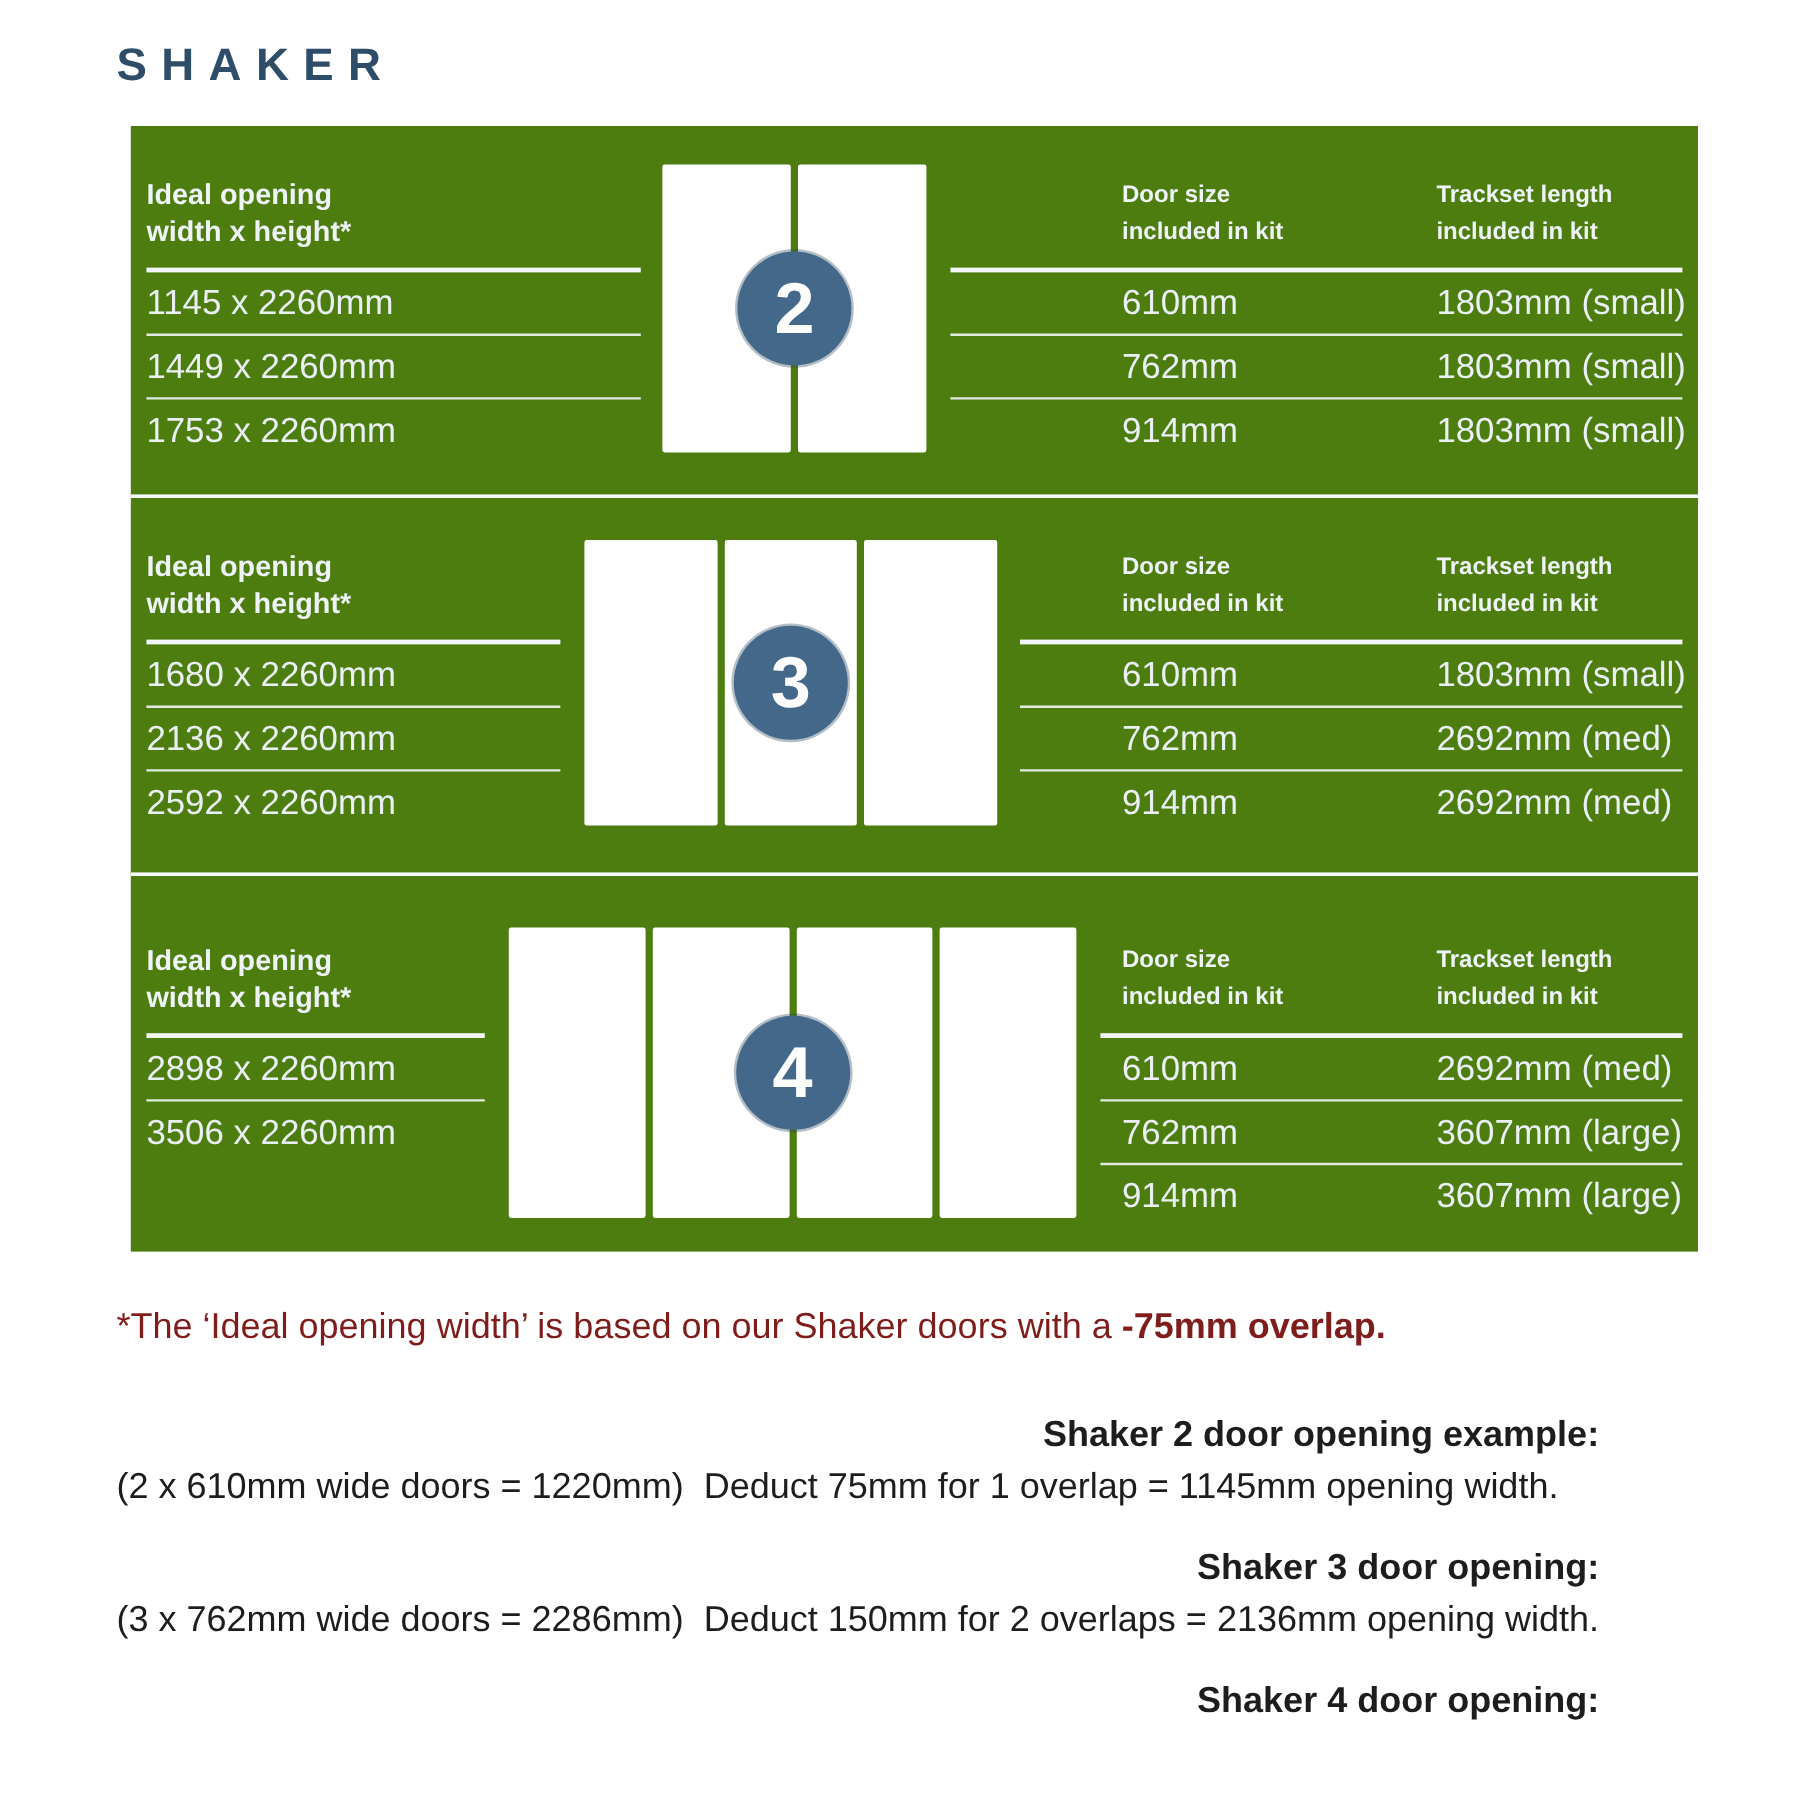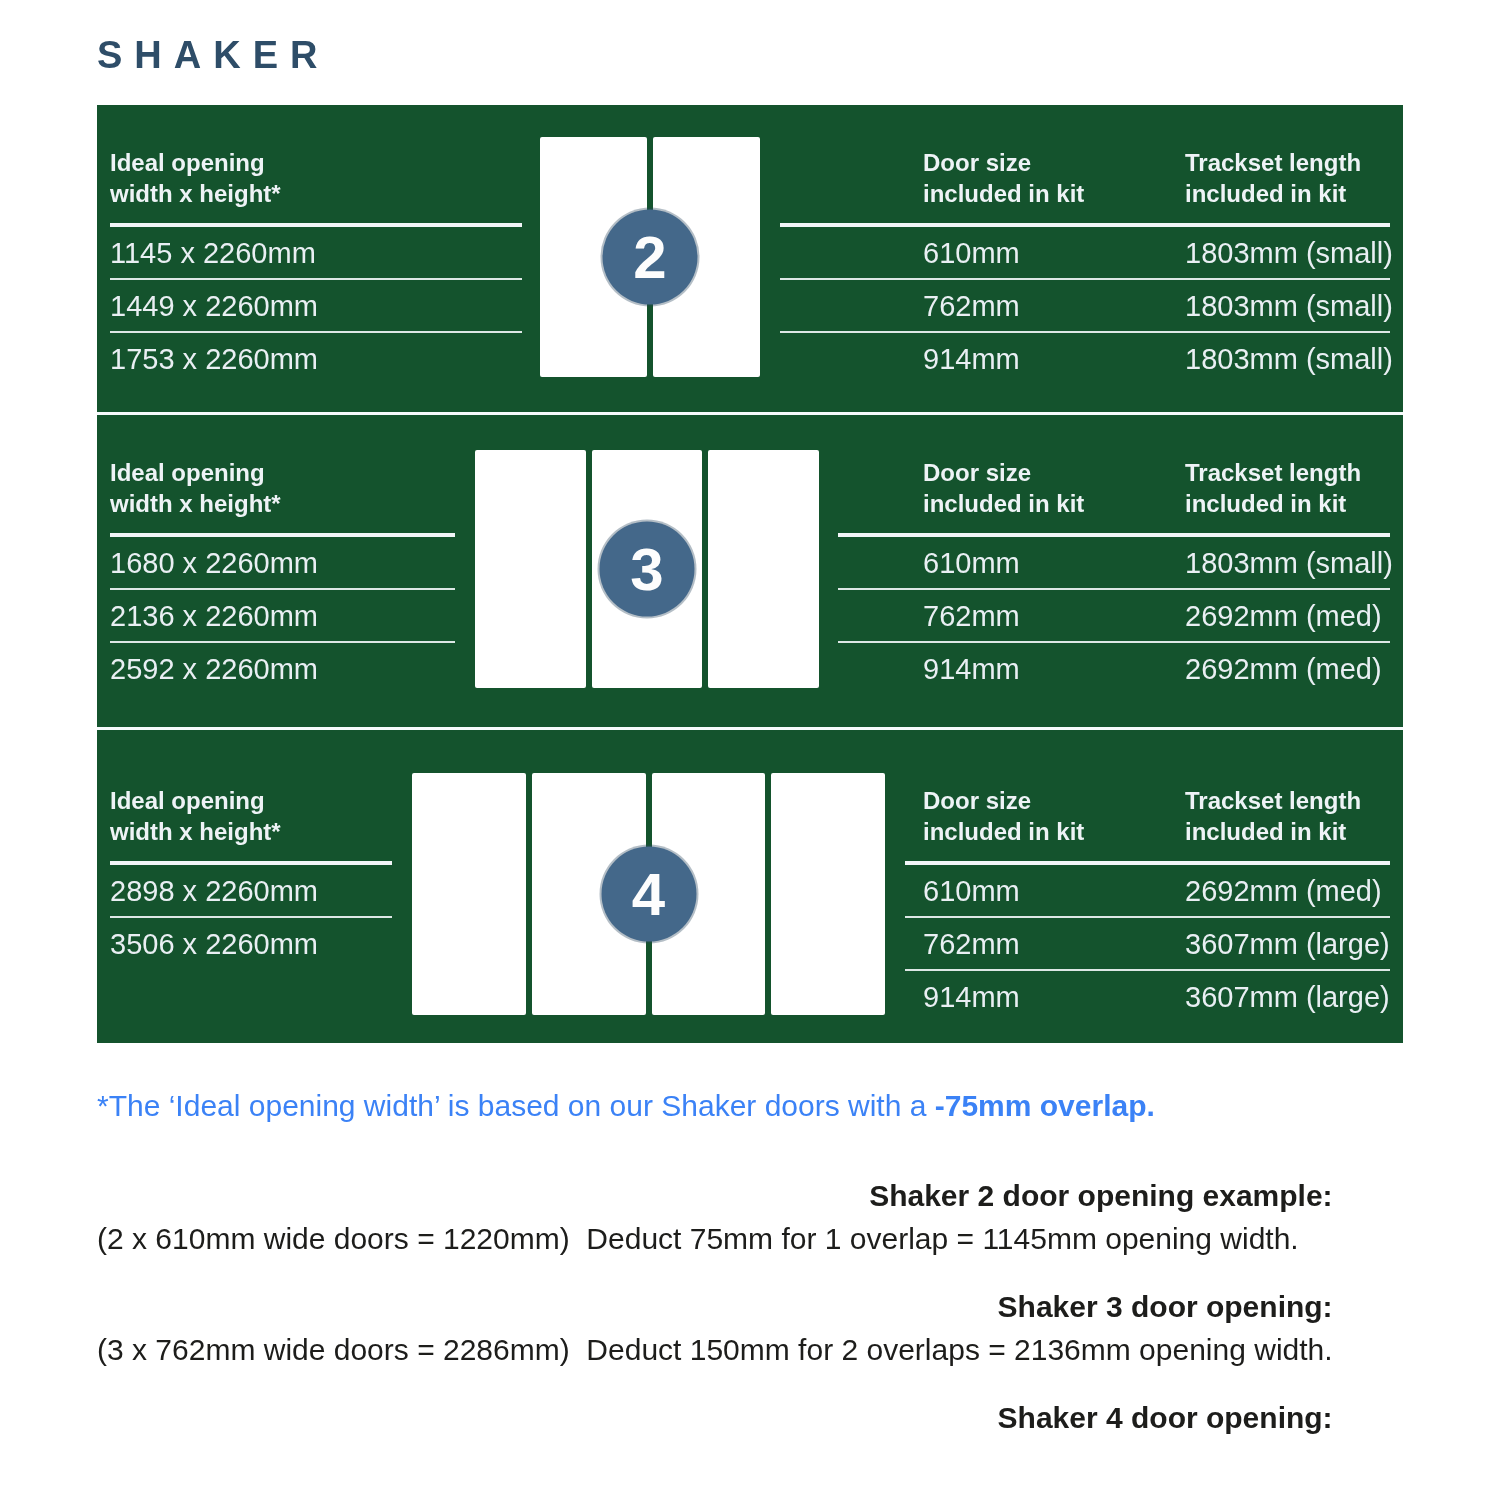--- a/index.html
+++ b/index.html
@@ -2,21 +2,21 @@
 <html><head>
 <meta charset="utf-8">
 <style>
   html,body{margin:0;padding:0;background:#ffffff;}
   body{width:1500px;height:1500px;font-family:"Liberation Sans",sans-serif;}
   .page{position:relative;width:1492px;height:1500px;overflow:hidden;}
 
   .title{position:absolute;left:97px;top:34px;margin:0;font-size:38px;font-weight:700;
          letter-spacing:12px;color:#2e4d68;}
 
-  .panel{position:absolute;left:97px;top:105px;width:1306px;height:938px;background:#14532d;}
+  .panel{position:absolute;left:109px;top:105px;width:1306px;height:938px;background:#4d7c0f;}
   .sec{position:relative;}
   .sec.s1{height:307px;}
   .sec.s2{height:312px;}
   .sec.s3{height:313px;}
   .sec-divider{height:3px;background:#f6fafc;}
 
   
   .left-tbl{position:absolute;left:13px;color:#eef3f6;top:42px;}
   .s1 .left-tbl{width:412px;}
   .s2 .left-tbl{width:345px;}
@@ -32,40 +32,40 @@
   .s1 .right-tbl{left:683px;width:610px;}
   .s2 .right-tbl{left:741px;width:552px;}
   .s3 .right-tbl{left:808px;width:485px;top:55px;}
   .rhead,.rrow{display:grid;}
   .s1 .rhead,.s1 .rrow{grid-template-columns:405px 205px;}
   .s2 .rhead,.s2 .rrow{grid-template-columns:347px 205px;}
   .s3 .rhead,.s3 .rrow{grid-template-columns:280px 205px;}
   .s1 .c1{padding-left:143px;}
   .s2 .c1{padding-left:85px;}
   .s3 .c1{padding-left:18px;}
-  .rhead{font-weight:700;font-size:24px;line-height:31px;padding-bottom:14px;
+  .rhead{font-weight:700;font-size:20px;line-height:31px;padding-bottom:14px;
          border-bottom:4px solid #f2f6f8;}
   .rrow{font-size:29px;height:51px;line-height:53px;color:#e9eff3;
         border-bottom:2px solid rgba(243,247,249,0.9);white-space:nowrap;}
   .rrow.last{border-bottom:none;}
 
   
   .doors{position:absolute;display:flex;gap:6px;}
   .s1 .doors{left:443px;top:32px;width:220px;height:240px;}
   .s2 .doors{left:378px;top:35px;width:344px;height:238px;}
   .s3 .doors{left:315px;top:43px;width:473px;height:242px;}
   .door{flex:1;background:#ffffff;border-radius:2px;}
   .count-badge{position:absolute;left:50%;top:50%;transform:translate(-50%,-50%);
                width:95px;height:95px;border-radius:50%;background:#44688a;
                box-shadow:0 0 0 2px rgba(40,70,92,0.35);
                color:#fdfdfd;font-weight:700;font-size:60px;
                display:flex;align-items:center;justify-content:center;}
 
   
-  .footnote{position:absolute;left:97px;top:1089px;margin:0;font-size:30px;color:#3b82f6;}
+  .footnote{position:absolute;left:97px;top:1089px;margin:0;font-size:30px;color:#7f1d1d;}
   .footnote b{font-weight:700;}
   .examples{position:absolute;left:97px;top:1175px;color:#1d1d1b;}
   .example{margin-bottom:25px;}
   .ex-h{margin:0;font-size:30px;font-weight:700;line-height:42px;text-align:right;}
   .ex-b{margin:0;font-size:30px;font-weight:400;line-height:44px;white-space:pre-wrap;}
 </style>
 </head>
 <body>
 
 <div class="page">

